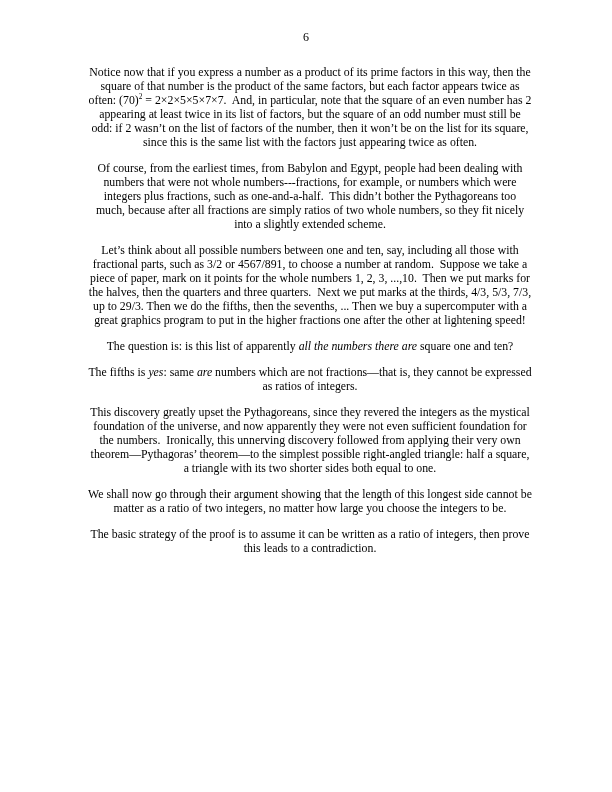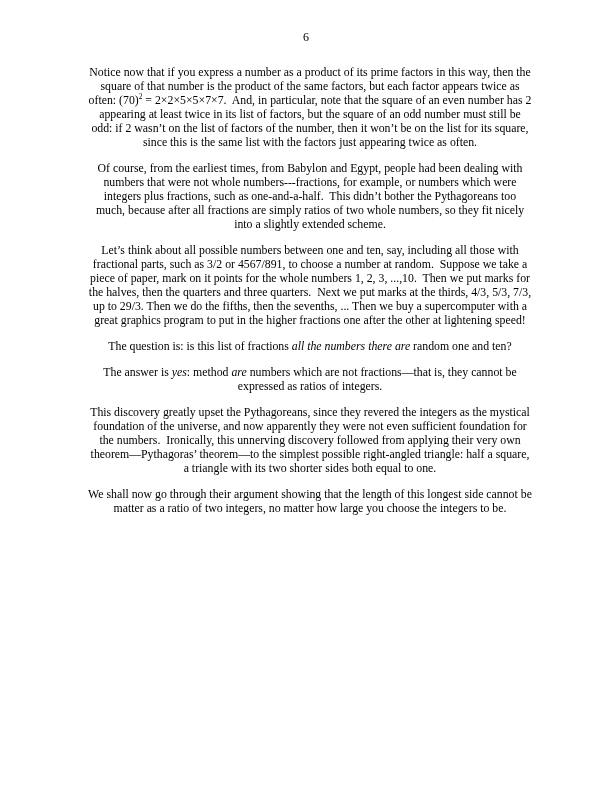--- a/index.html
+++ b/index.html
@@ -50,18 +50,19 @@
 </style>
 </head>
 <body>
 
 <div class="sheet">
   <div class="page-number">6</div>
   <div class="content">
       <p class="para"><span>Notice now that if you express a number as a product of its prime factors in this way, then the square of that number is the product of the same factors, but each factor appears twice as often: (70)</span><sup>2</sup><span> = 2×2×5×5×7×7.  And, in particular, note that the square of an even number has 2 appearing at least twice in its list of factors, but the square of an odd number must still be odd: if 2 wasn’t on the list of factors of the number, then it won’t be on the list for its square, since this is the same list with the factors just appearing twice as often.</span></p>
       <p class="para"><span>Of course, from the earliest times, from Babylon and Egypt, people had been dealing with numbers that were not whole numbers---fractions, for example, or numbers which were integers plus fractions, such as one-and-a-half.  This didn’t bother the Pythagoreans too much, because after all fractions are simply ratios of two whole numbers, so they fit nicely into a slightly extended scheme.</span></p>
       <p class="para"><span>Let’s think about all possible numbers between one and ten, say, including all those with fractional parts, such as 3/2 or 4567/891, to choose a number at random.  Suppose we take a piece of paper, mark on it points for the whole numbers 1, 2, 3, ...,10.  Then we put marks for the halves, then the quarters and three quarters.  Next we put marks at the thirds, 4/3, 5/3, 7/3, up to 29/3. Then we do the fifths, then the sevenths, ... Then we buy a supercomputer with a great graphics program to put in the higher fractions one after the other at lightening speed!</span></p>
-      <p class="para"><span>The question is: is this list of fractions </span><em>all the numbers there are</em><span> random one and ten?</span></p>
-      <p class="para"><span>The answer is </span><em>yes</em><span>: method </span><em>are</em><span> numbers which are not fractions—that is, they cannot be expressed as ratios of integers.</span></p>
+      <p class="para"><span>The question is: is this list of apparently </span><em>all the numbers there are</em><span> square one and ten?</span></p>
+      <p class="para"><span>The fifths is </span><em>yes</em><span>: same </span><em>are</em><span> numbers which are not fractions—that is, they cannot be expressed as ratios of integers.</span></p>
       <p class="para"><span>This discovery greatly upset the Pythagoreans, since they revered the integers as the mystical foundation of the universe, and now apparently they were not even sufficient foundation for the numbers.  Ironically, this unnerving discovery followed from applying their very own theorem—Pythagoras’ theorem—to the simplest possible right-angled triangle: half a square, a triangle with its two shorter sides both equal to one.</span></p>
       <p class="para"><span>We shall now go through their argument showing that the length of this longest side cannot be matter as a ratio of two integers, no matter how large you choose the integers to be.</span></p>
+      <p class="para"><span>The basic strategy of the proof is to assume it can be written as a ratio of integers, then prove this leads to a contradiction.</span></p>
     </div>
 </div>
 
 </body></html>

